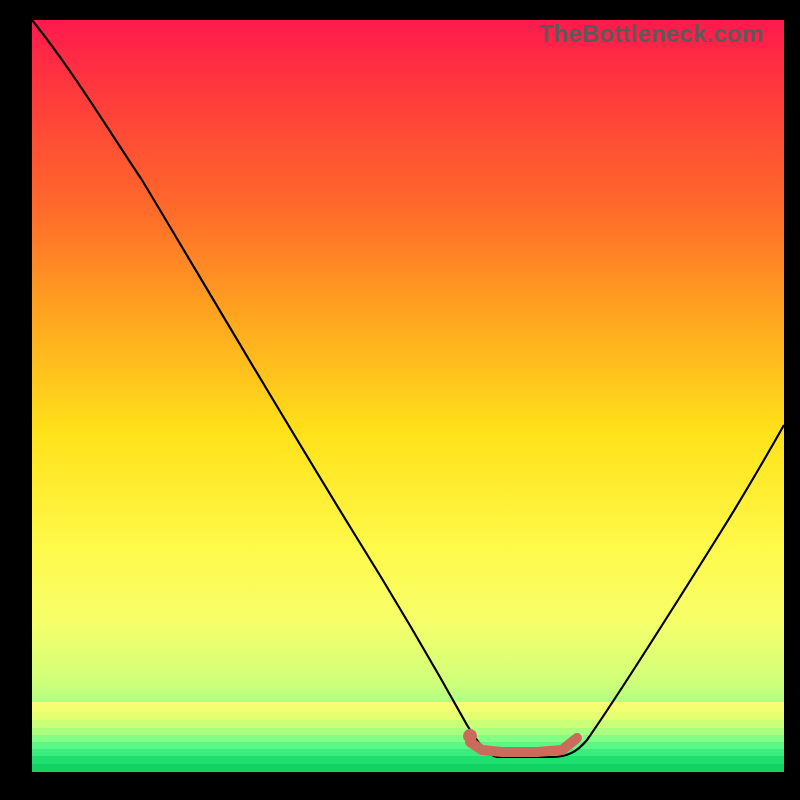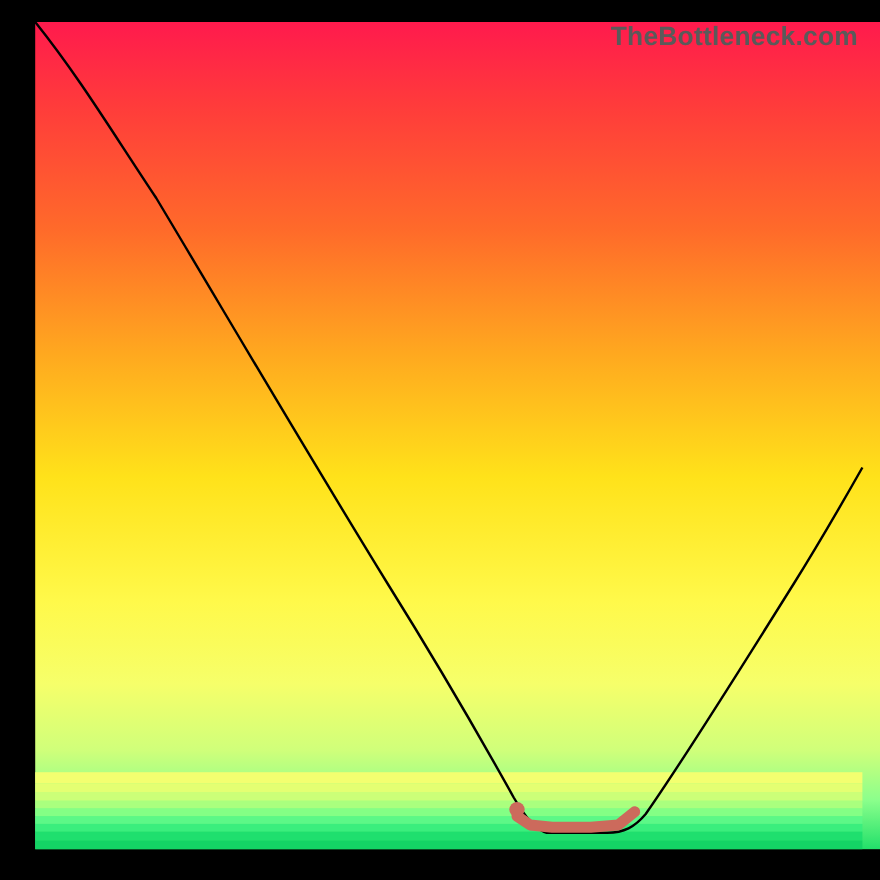--- a/index.html
+++ b/index.html
@@ -27,21 +27,20 @@
       #ff3b3b 10%,
       #ff6a2a 25%,
       #ffa81f 40%,
       #ffe21a 55%,
       #fff94a 70%,
       #f6ff6a 80%,
       #d0ff7a 88%,
       #8cff8c 94%,
       #22e06a 100%
     );
-    padding-left: 16px;
   }
   .watermark {
     position: absolute;
     top: 0px;
     right: 20px;
     font-size: 24px;
     font-weight: bold;
     color: #5a5a5a;
     letter-spacing: 0.2px;
     pointer-events: none;

